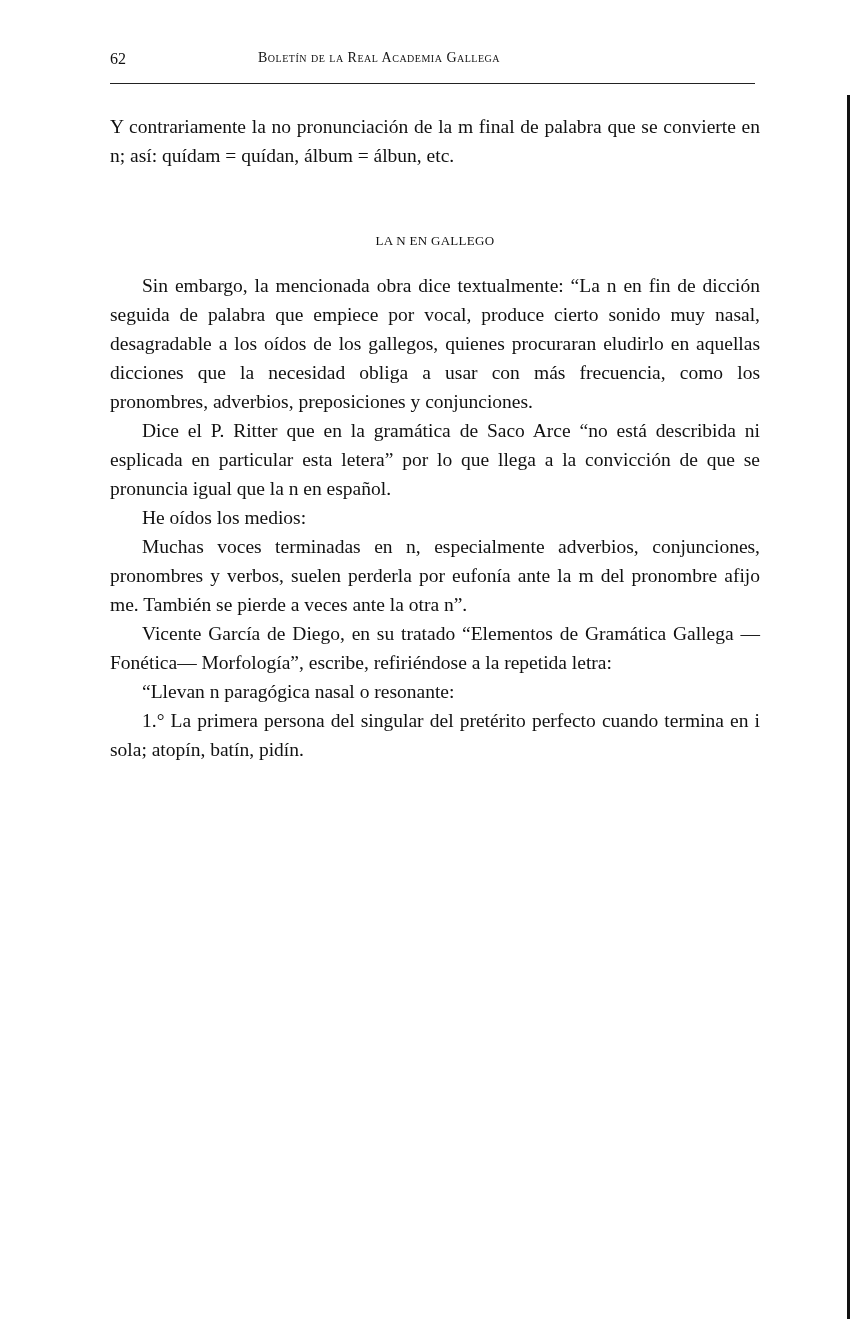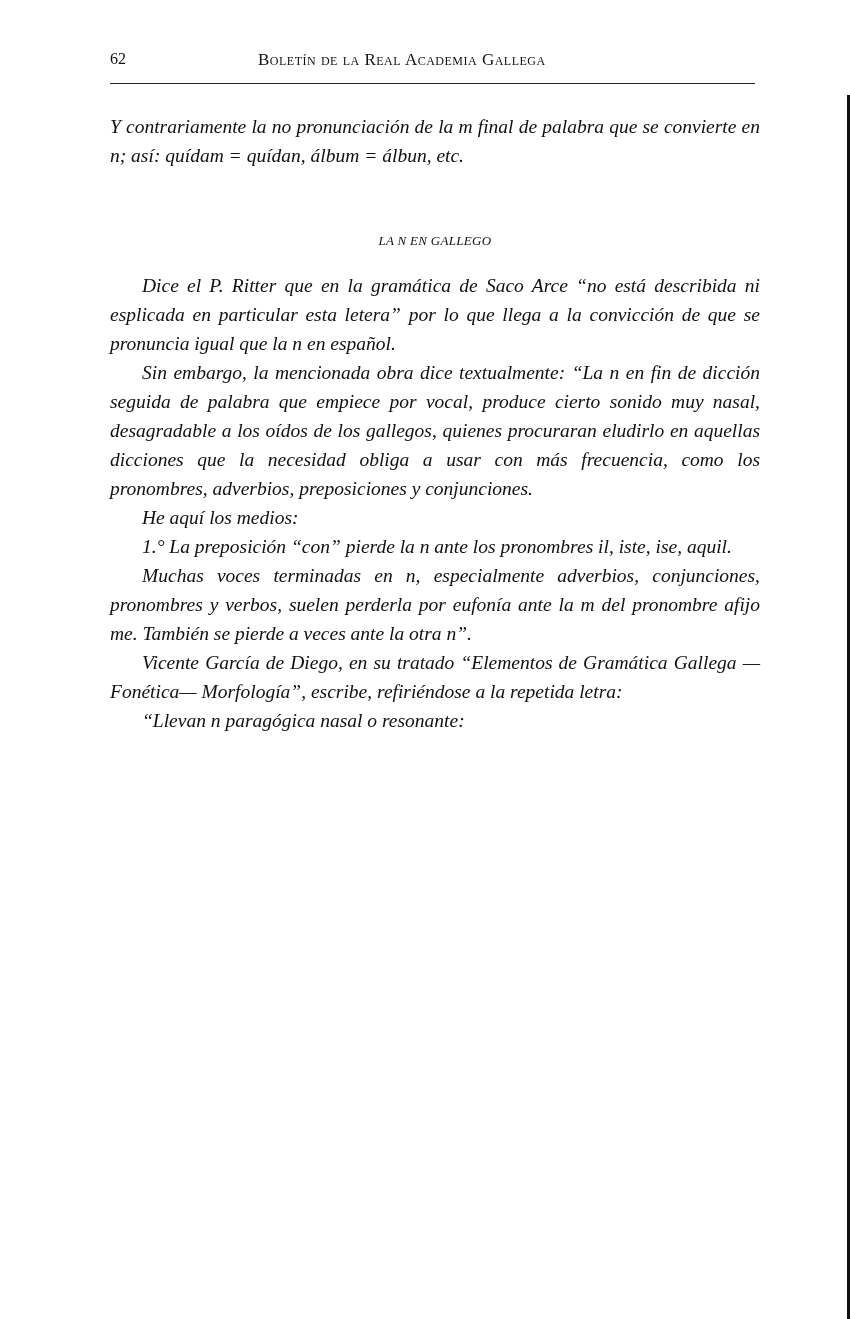--- a/index.html
+++ b/index.html
@@ -4,43 +4,43 @@
   <style>
     html, body { margin: 0; padding: 0; }
     body {
       width: 850px; height: 1319px; background: #ffffff; position: relative; overflow: hidden;
       font-family: "Liberation Serif", "DejaVu Serif", serif; color: #111;
     }
     .page { position: absolute; left: 0; top: 0; width: 850px; height: 978px; }
     .edge { position: absolute; right: 0; top: 95px; width: 3px; height: 1224px; background: #111; }
     .header { position: absolute; left: 110px; top: 50px; width: 645px; height: 24px; }
     .page-num { position: absolute; left: 0; top: 0; font-size: 16px; }
-    .running-title { position: absolute; left: 148px; top: 0; font-size: 17px; font-variant: small-caps; letter-spacing: 0.5px; }
+    .running-title { position: absolute; left: 148px; top: 0; font-size: 14px; font-variant: small-caps; letter-spacing: 0.5px; }
     .rule { position: absolute; left: 110px; top: 83px; width: 645px; height: 1px; background: #222; }
     .body-text { position: absolute; left: 110px; top: 112px; width: 650px; font-size: 19.5px; line-height: 29px; text-align: justify; }
-    p { margin: 0; font-style: italic; }
+    p { margin: 0; }
     .indent { text-indent: 32px; }
     .heading { text-align: center; font-size: 13px; margin: 56px 0 16px 0; letter-spacing: 0.3px; }
   </style>
 </head>
 <body>
 
 <div class="page">
   <div class="header">
     <span class="page-num">62</span>
     <span class="running-title">Boletín de la Real Academia Gallega</span>
   </div>
   <div class="rule"></div>
 
   <div class="body-text">
     <p>Y contrariamente la no pronunciación de la m final de palabra que se convierte en n; así: quídam = quídan, álbum = álbun, etc.</p>
     <p class="heading">LA N EN GALLEGO</p>
+    <p class="indent">Sin embargo, la mencionada obra dice textualmente: “La n en fin de dicción seguida de palabra que empiece por vocal, produce cierto sonido muy nasal, desagradable a los oídos de los gallegos, quienes procuraran eludirlo en aquellas dicciones que la necesidad obliga a usar con más frecuencia, como los pronombres, adverbios, preposiciones y conjunciones.</p>
     <p class="indent">Dice el P. Ritter que en la gramática de Saco Arce “no está describida ni esplicada en particular esta letera” por lo que llega a la convicción de que se pronuncia igual que la n en español.</p>
-    <p class="indent">Sin embargo, la mencionada obra dice textualmente: “La n en fin de dicción seguida de palabra que empiece por vocal, produce cierto sonido muy nasal, desagradable a los oídos de los gallegos, quienes procuraran eludirlo en aquellas dicciones que la necesidad obliga a usar con más frecuencia, como los pronombres, adverbios, preposiciones y conjunciones.</p>
-    <p class="indent">He aquí los medios:</p>
-    <p class="indent">1.° La preposición “con” pierde la n ante los pronombres il, iste, ise, aquil.</p>
+    <p class="indent">He oídos los medios:</p>
     <p class="indent">Muchas voces terminadas en n, especialmente adverbios, conjunciones, pronombres y verbos, suelen perderla por eufonía ante la m del pronombre afijo me. También se pierde a veces ante la otra n”.</p>
     <p class="indent">Vicente García de Diego, en su tratado “Elementos de Gramática Gallega —Fonética— Morfología”, escribe, refiriéndose a la repetida letra:</p>
     <p class="indent">“Llevan n paragógica nasal o resonante:</p>
+    <p class="indent">1.° La primera persona del singular del pretérito perfecto cuando termina en i sola; atopín, batín, pidín.</p>
   </div>
 
   <div class="edge"></div>
 </div>
 
 </body></html>

